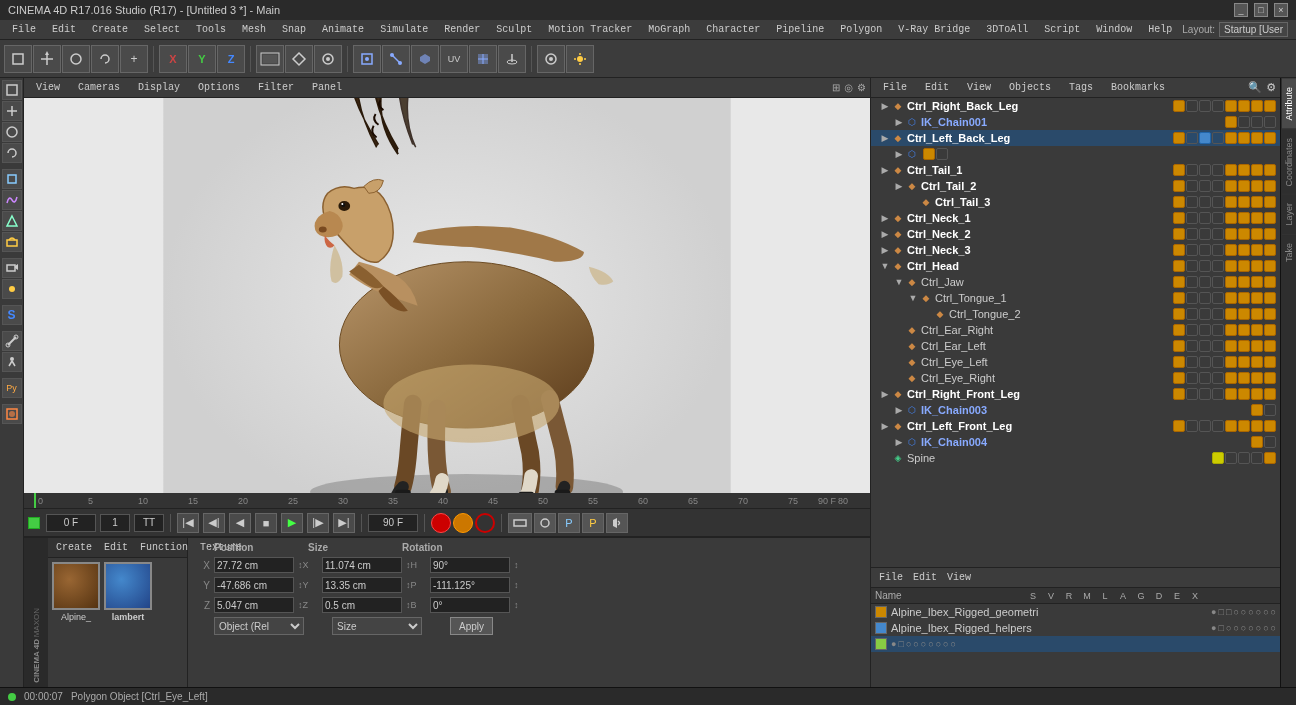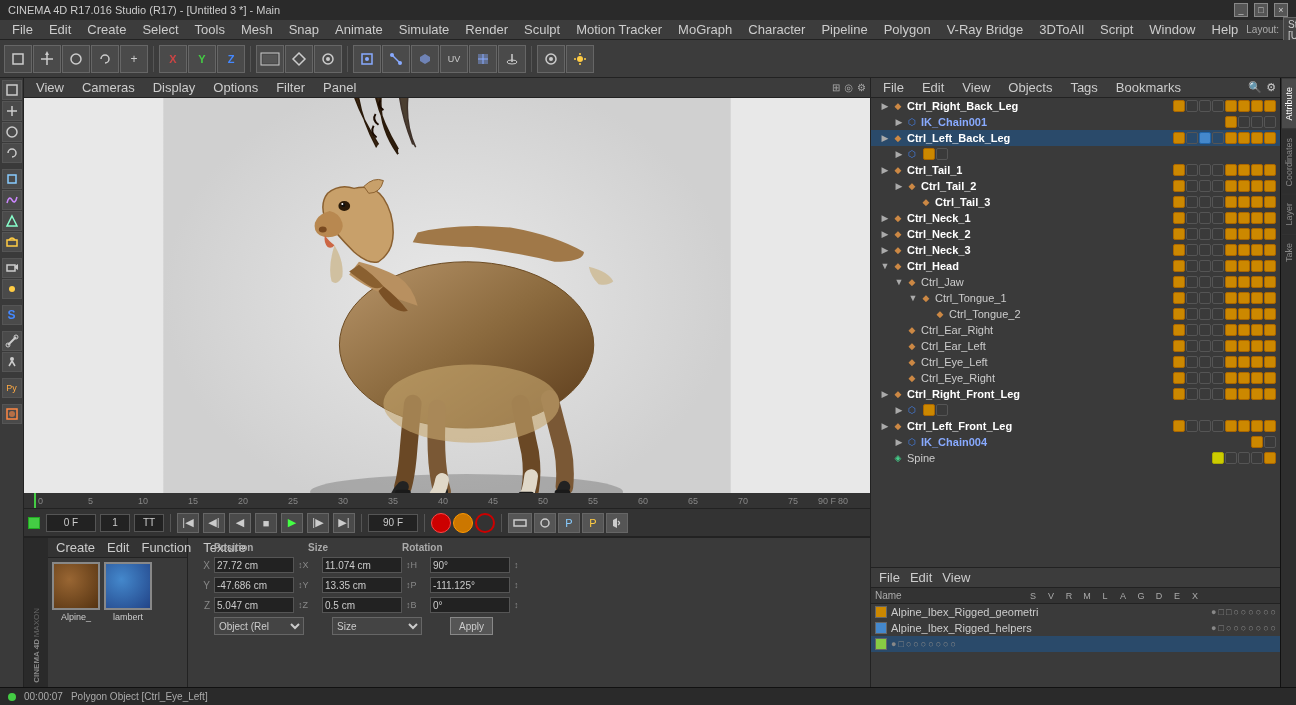--- a/index.html
+++ b/index.html
@@ -40,24 +40,25 @@
       background: #3c3c3c;
       height: 20px;
       display: flex;
       align-items: center;
       padding: 0 4px;
       flex-shrink: 0;
       border-bottom: 1px solid #222;
     }
     .menu-item {
       padding: 2px 8px;
-      font-size: 13px;
+      font-size: 10px;
       color: #ccc;
       cursor: pointer;
       white-space: nowrap;
+      font-family: Liberation Mono, monospace;
     }
 
     
     #toolbar {
       background: #3c3c3c;
       height: 38px;
       display: flex;
       align-items: center;
       padding: 0 4px;
       flex-shrink: 0;
@@ -947,21 +948,21 @@
           <span class="menu-item" style="padding:0 4px;">Function</span>
           <span class="menu-item" style="padding:0 4px;">Texture</span>
         </div>
         <div id="material-content">
           <div style="display:flex; flex-direction:column; align-items:center; gap:2px;">
             <div class="material-thumb"></div>
             <span style="font-size:9px; color:#ccc;">Alpine_</span>
           </div>
           <div style="display:flex; flex-direction:column; align-items:center; gap:2px;">
             <div class="material-sphere"></div>
-            <span style="font-size:9px; color:#ccc;">lambert</span>
+            <span style="font-size:9px; color:#ccc;font-weight:bold;">lambert</span>
           </div>
         </div>
       </div>
 
       <div id="properties-panel">
 
         <div id="properties-content">
 
           <div class="prop-row">
             <span style="width:18px;"></span>
@@ -1345,20 +1346,21 @@
           <div class="dot dot-orange"></div>
           <div class="dot dot-orange"></div>
           <div class="dot dot-orange"></div>
         </div>
       </div>
 
       <div class="tree-row">
         <div class="tree-indent" style="width:22px;"></div>
         <div class="tree-toggle">▶</div>
         <div class="tree-icon" style="color:#4488ff;">⬡</div>
+        <span class="tree-label blue">IK_Chain003</span>
         <div class="tree-dots">
           <div class="dot dot-orange"></div>
           <div class="dot dot-empty"></div>
         </div>
       </div>
 
       <div class="tree-row">
         <div class="tree-indent" style="width:8px;"></div>
         <div class="tree-toggle">▶</div>
         <div class="tree-icon" style="color:#cc8844;">◆</div>

